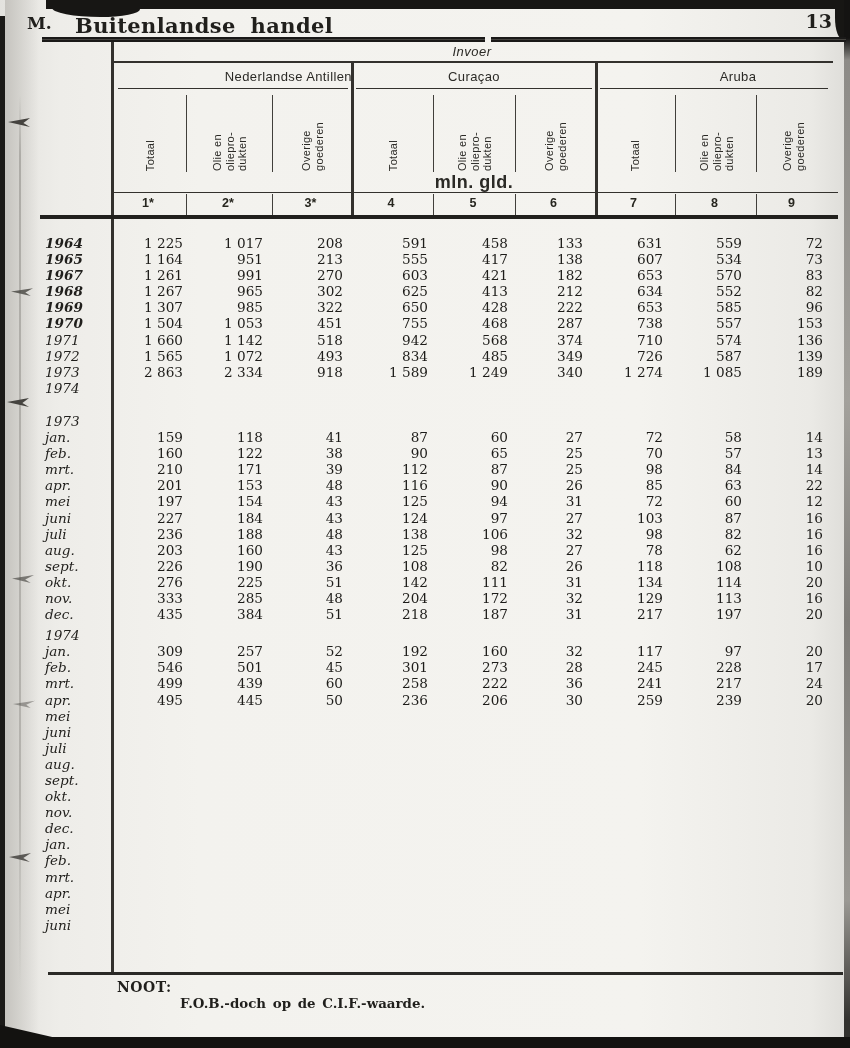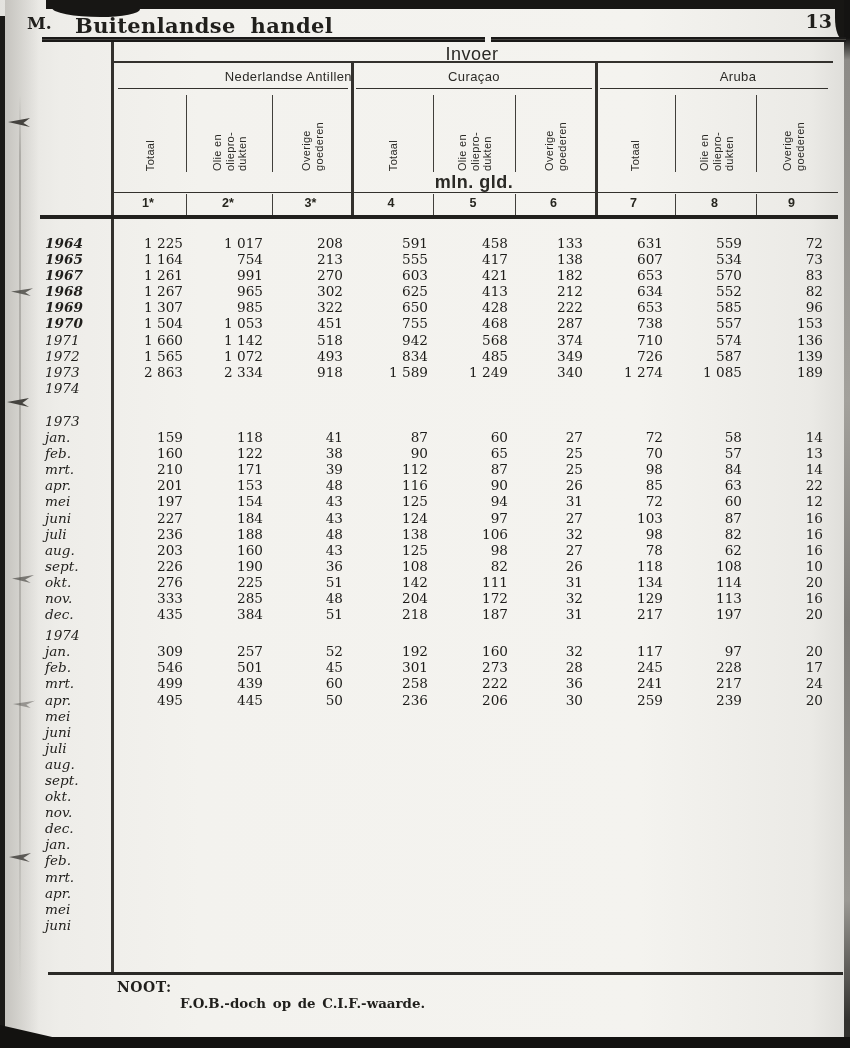--- a/index.html
+++ b/index.html
@@ -35,30 +35,30 @@
   .v-main{left:111px;top:42px;width:2.5px;height:931px;}
   .v-thick{width:2.5px;top:62px;height:155px;}
   .v-thin{width:1.3px;background:#413f3b;}
   .h-invoer{left:111px;top:61px;width:722px;height:1.5px;}
   .h-group{top:88px;height:1.4px;}
   .h-nums{left:111px;top:192px;width:727px;height:1.3px;}
   .h-thick{left:40px;top:215px;width:798px;height:3.6px;background:#21201d;}
   .h-bottom{left:48px;top:972px;width:795px;height:2.6px;background:#2a2926;}
   
   .sans{font-family:"Liberation Sans", sans-serif;color:#2b2a26;}
-  .t-invoer{position:absolute;top:44px;left:111px;width:722px;text-align:center;font-size:18px;letter-spacing:.5px;}
+  .t-invoer{position:absolute;top:44px;left:111px;width:722px;text-align:center;font-size:13px;letter-spacing:.5px;font-style:italic;}
   .grp-label{position:absolute;top:69px;font-size:13px;text-align:center;letter-spacing:.4px;}
   .vcell{position:absolute;top:91px;height:80px;display:flex;justify-content:center;align-items:flex-end;}
   .vcell span{writing-mode:vertical-rl;transform:rotate(180deg);white-space:pre;font-family:"Liberation Sans",sans-serif;
               font-size:11px;line-height:12.5px;color:#2b2a26;letter-spacing:.3px;}
   .t-unit{position:absolute;top:172px;left:404px;width:140px;text-align:center;font-size:18px;font-weight:bold;letter-spacing:.5px;}
   .numrow{position:absolute;top:196px;left:111px;display:flex;}
   .numrow div{text-align:center;font-size:12.5px;font-weight:bold;font-family:"Liberation Sans",sans-serif;color:#27261f;}
   
-  .tbody{position:absolute;left:40px;top:219px;width:792px;padding-top:0;margin-top:16px;}
+  .tbody{position:absolute;left:40px;top:219px;width:792px;padding-top:16px;}
   .drow{display:flex;height:16.1px;line-height:16.1px;font-size:13.6px;white-space:nowrap;}
   .drow .lbl{width:73px;padding-left:5px;font-style:italic;box-sizing:border-box;}
   .drow.boldyear .lbl{font-weight:bold;}
   .drow span.c{display:block;text-align:right;box-sizing:border-box;color:#1d1c19;}
   .c1{width:74px;padding-right:4px;}  .c2{width:86px;padding-right:10px;}
   .c3{width:79px;padding-right:9px;}  .c4{width:82px;padding-right:6px;}
   .c5{width:82px;padding-right:8px;}  .c6{width:79px;padding-right:12px;}
   .c7{width:81px;padding-right:13px;} .c8{width:81px;padding-right:15px;}
   .c9{width:73px;padding-right:7px;}
   .gap1{margin-top:17px;} .gap2{margin-top:5px;} .gap3{margin-top:6px;}
@@ -182,21 +182,21 @@
         <span class="c c4">591</span>
         <span class="c c5">458</span>
         <span class="c c6">133</span>
         <span class="c c7">631</span>
         <span class="c c8">559</span>
         <span class="c c9">72</span>
       </div>
       <div class="drow boldyear">
         <span class="lbl">1965</span>
         <span class="c c1">1 164</span>
-        <span class="c c2">754</span>
+        <span class="c c2">951</span>
         <span class="c c3">213</span>
         <span class="c c4">555</span>
         <span class="c c5">417</span>
         <span class="c c6">138</span>
         <span class="c c7">607</span>
         <span class="c c8">534</span>
         <span class="c c9">73</span>
       </div>
       <div class="drow boldyear">
         <span class="lbl">1967</span>

